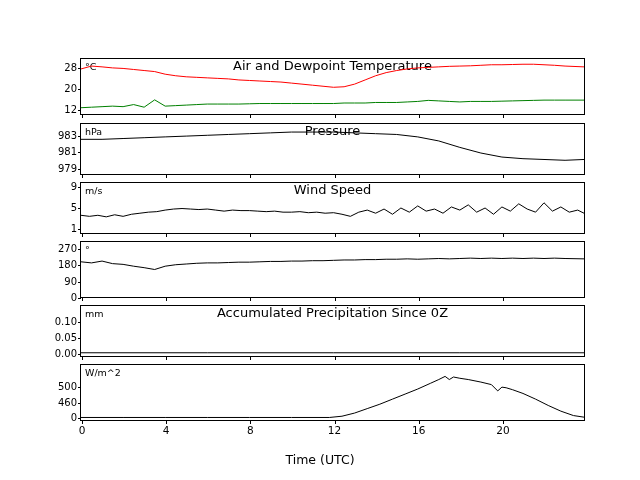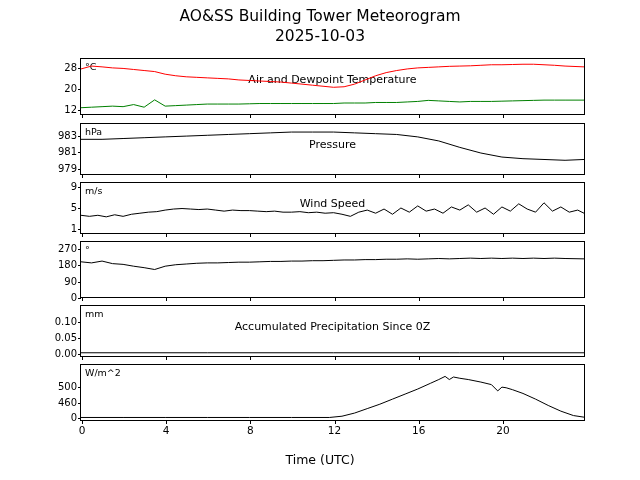--- a/index.html
+++ b/index.html
@@ -32,25 +32,25 @@
   .panel {
     position: absolute;
     left: 80px;
     width: 505px;
     box-sizing: border-box;
     border: 1px solid #000000;
     background: #ffffff;
   }
   .panel-title {
     position: absolute;
-    top: 15px;
+    top: 1px;
     left: 0;
     width: 100%;
     text-align: center;
-    font-size: 11px;
+    font-size: 13px;
     line-height: 12px;
     pointer-events: none;
   }
   .unit-label {
     position: absolute;
     top: 2px;
     left: 4px;
     font-size: 9.5px;
     line-height: 11px;
     pointer-events: none;
@@ -106,22 +106,20 @@
     fill: none;
     stroke-width: 1;
     vector-effect: non-scaling-stroke;
   }
 </style>
 </head>
 <body>
 
 <div id="figure">
 
-  <div id="title">AO&amp;SS Building Tower Meteorogram
-2025-10-03</div>
 
   <div id="panels">
       <div class="panel" style="top: 58px; height: 57px;">
         <div class="unit-label">°C</div>
         <div class="panel-title">Air and Dewpoint Temperature</div>
         <div class="ytick" style="top: 50.7619px;">12</div>
         <div class="ytickmark" style="top: 50.7619px;"></div>
         <div class="ytick" style="top: 29.8095px;">20</div>
         <div class="ytickmark" style="top: 29.8095px;"></div>
         <div class="ytick" style="top: 8.85714px;">28</div>

